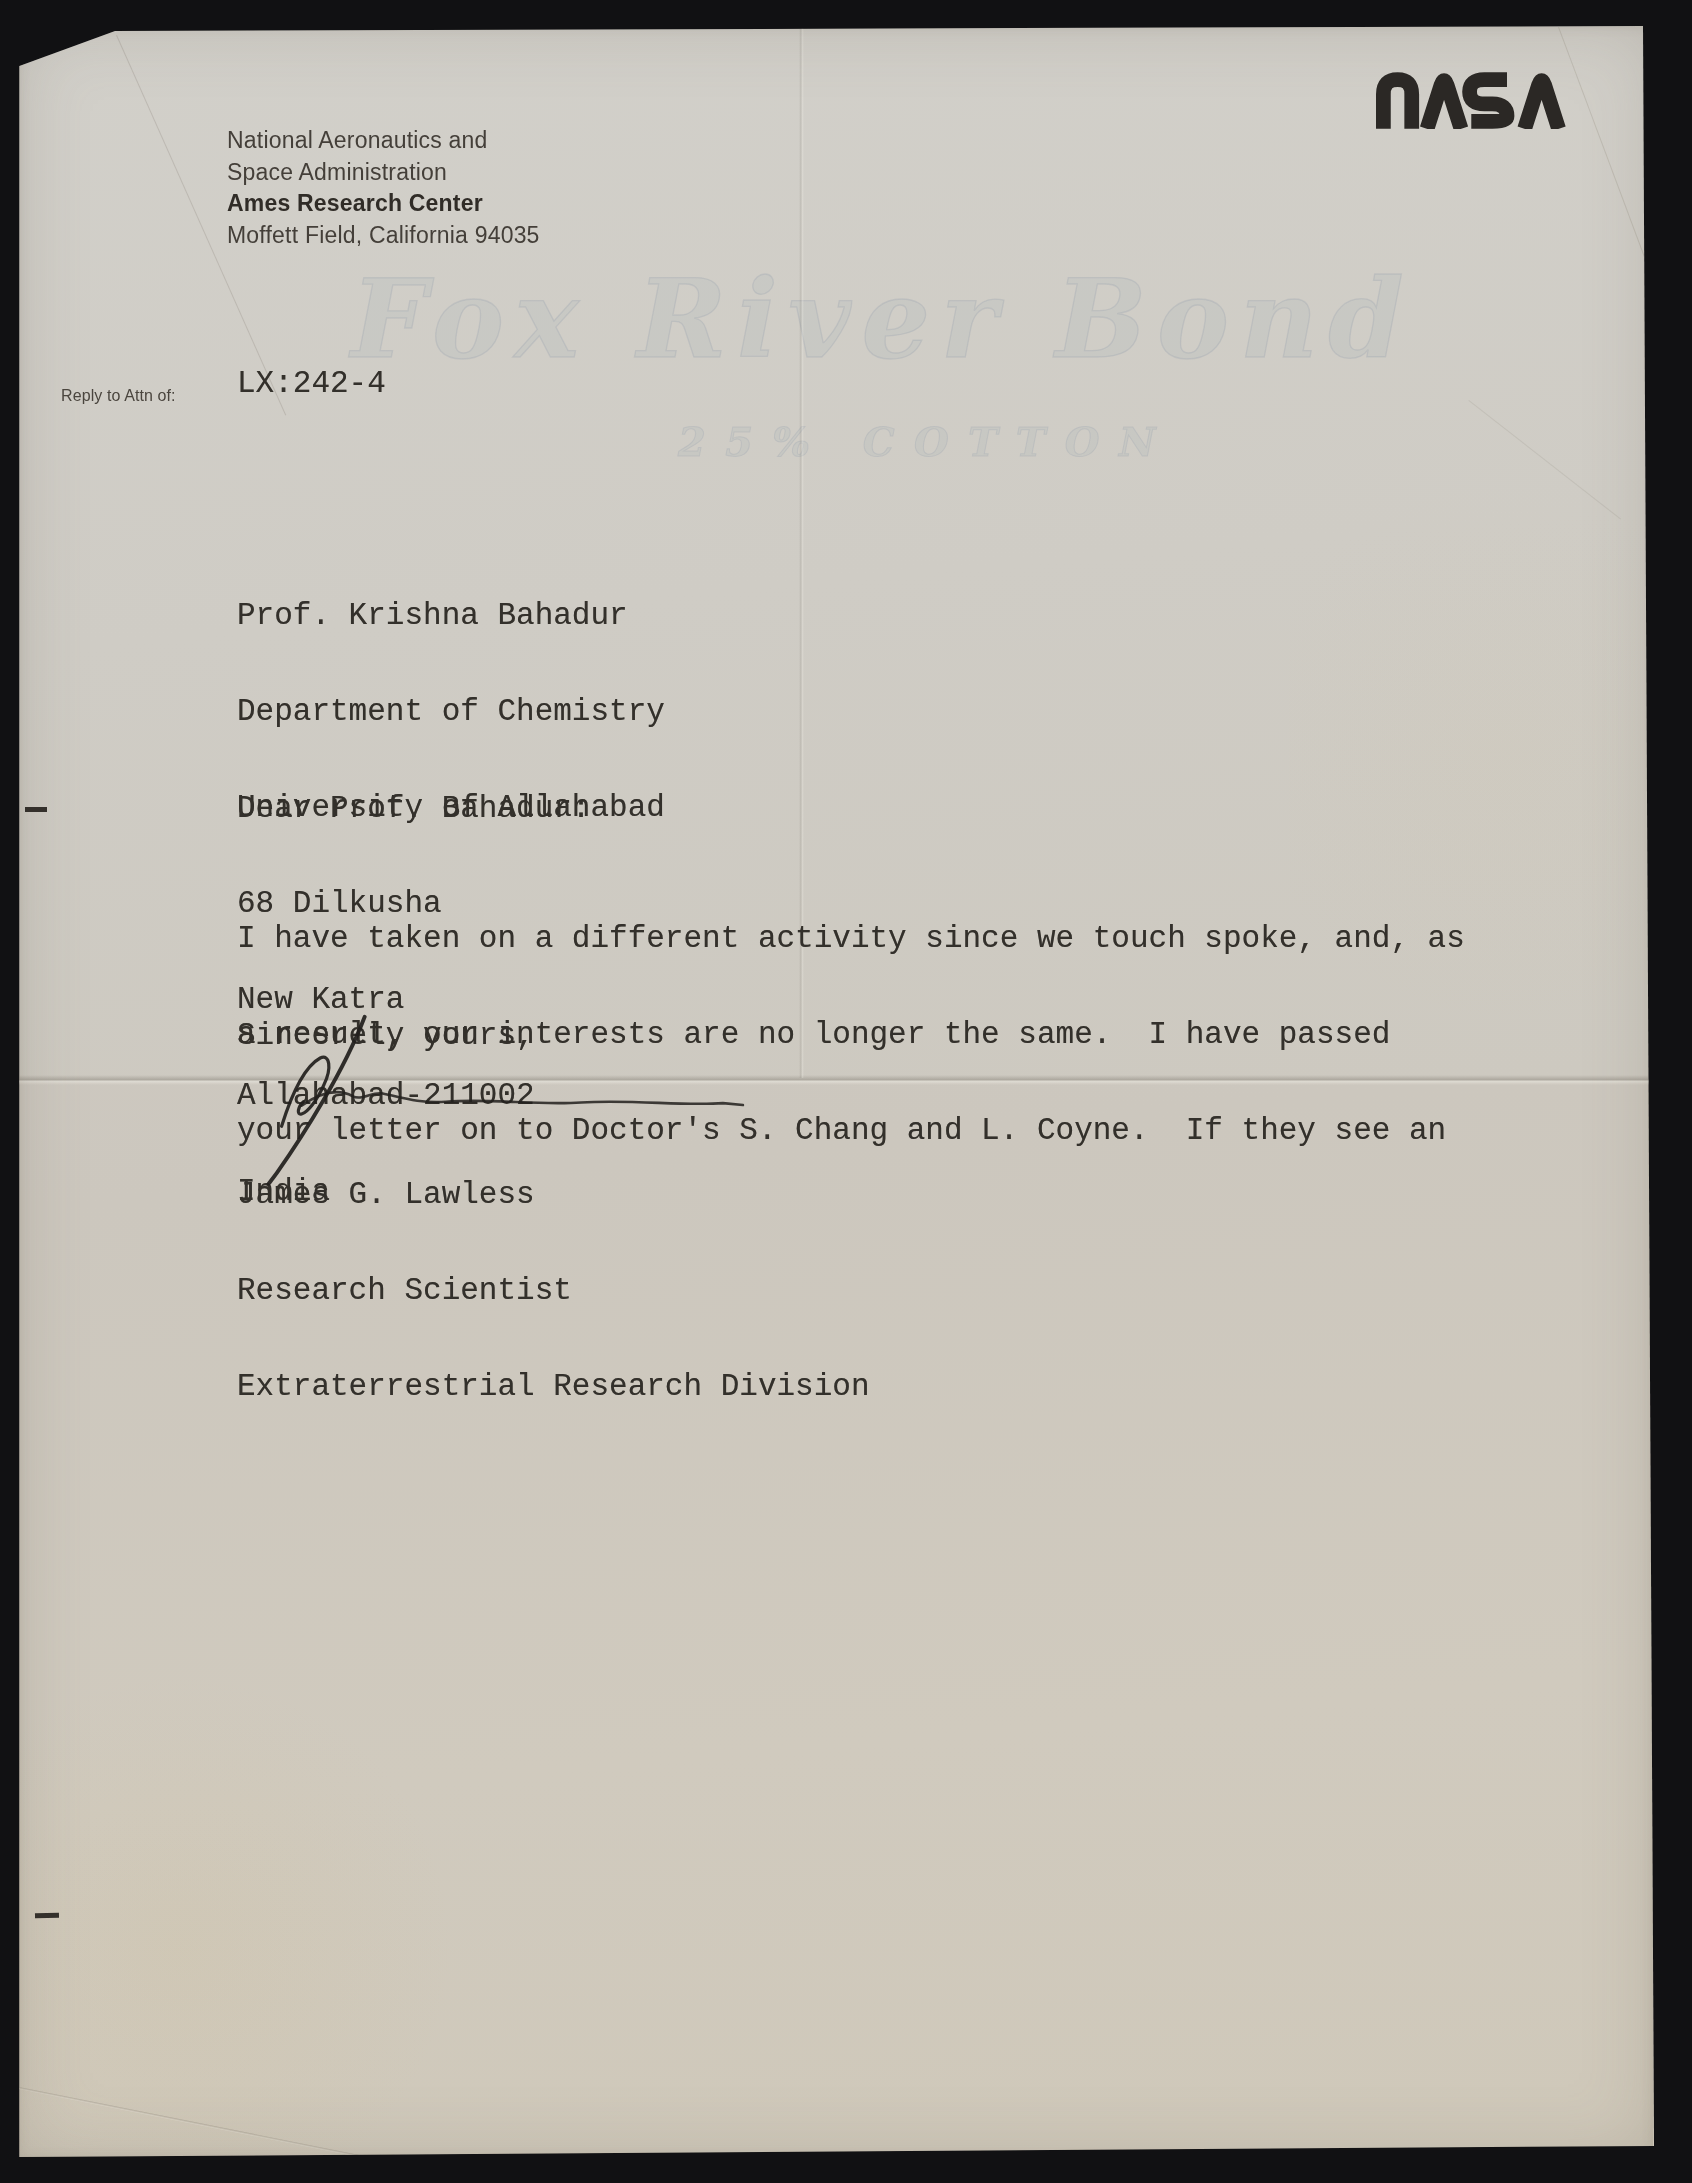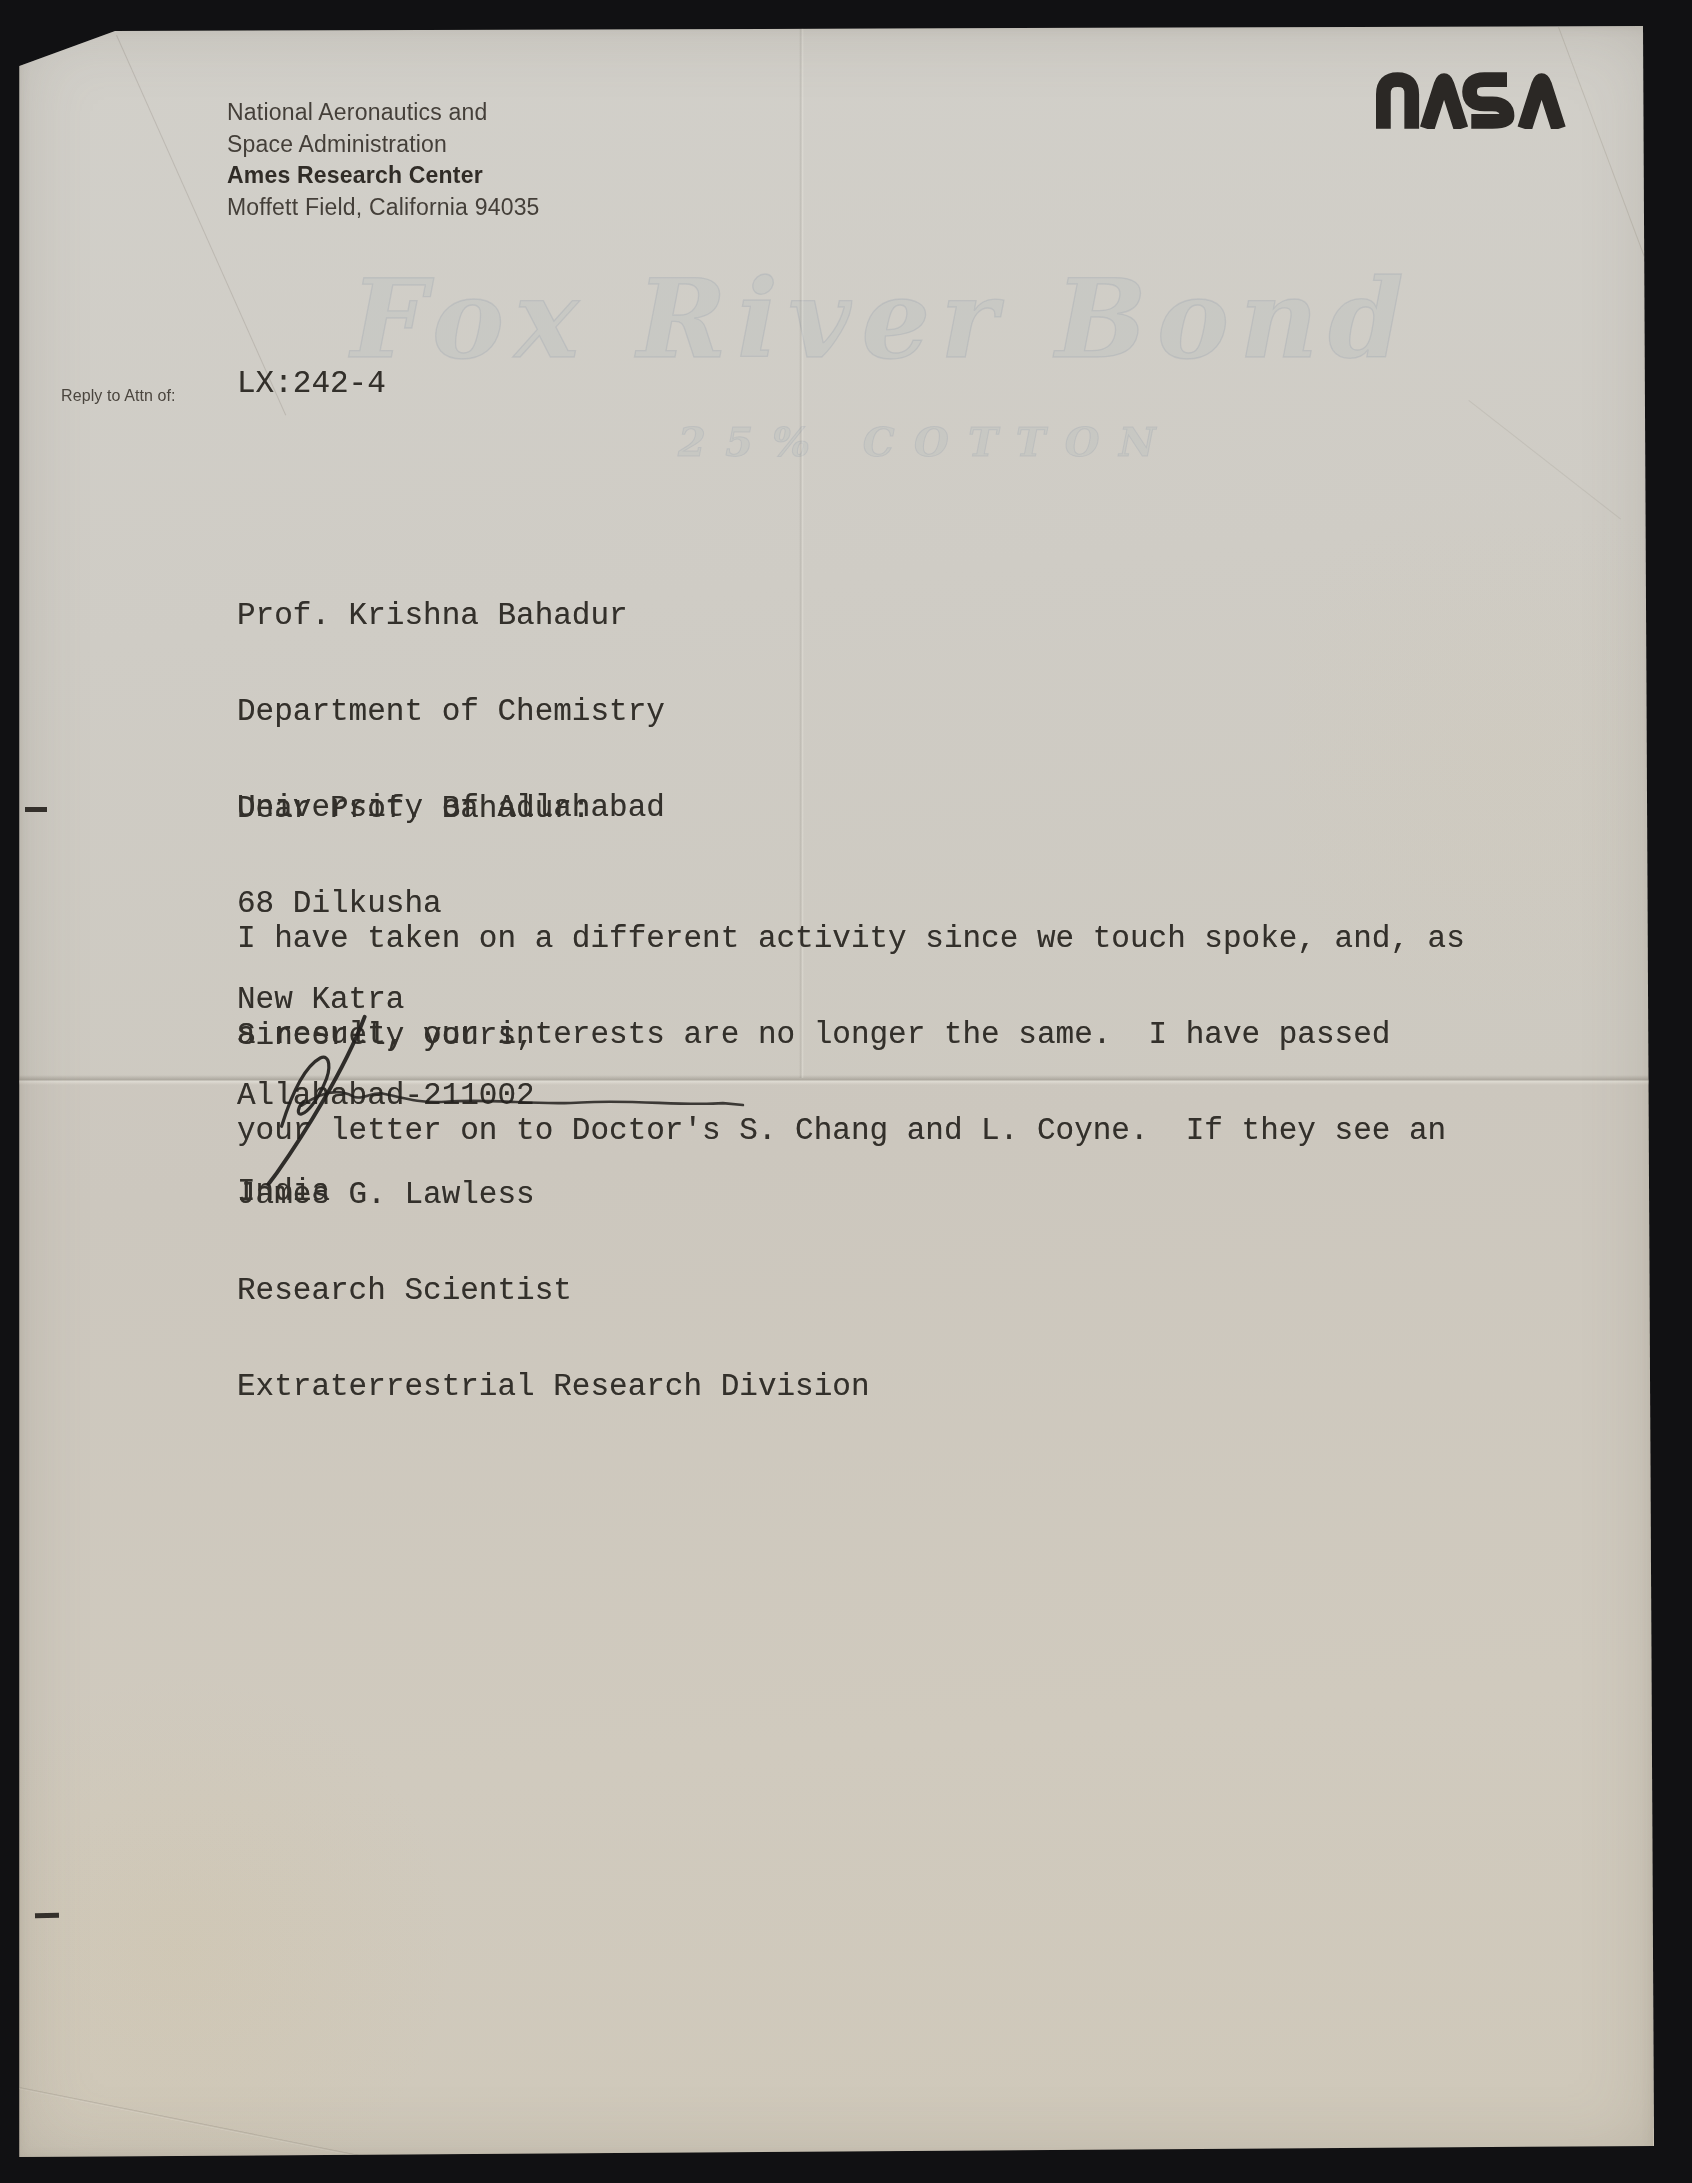--- a/index.html
+++ b/index.html
@@ -41,21 +41,21 @@
   #vertical-crease{left:799px;top:26px;width:4.5px;height:1052px;
     background:linear-gradient(90deg,rgba(110,105,95,0) 0%,rgba(110,105,95,.16) 35%,rgba(248,246,238,.22) 70%,rgba(248,246,238,0) 100%);}
   #crease-topright{left:1559px;top:27px;width:269px;height:1.3px;
     background:rgba(150,143,130,.30);transform:rotate(69.5deg);}
   #crease-bottomleft{left:19.3px;top:2087px;width:483px;height:1.9px;
     background:linear-gradient(180deg,rgba(108,100,88,.28),rgba(244,241,233,.3));transform:rotate(11.3deg);}
   #crease-midright{left:1469px;top:400px;width:193px;height:1.3px;
     background:rgba(130,124,112,.16);transform:rotate(38deg);}
 
   
-  .lh{position:absolute;color:#443f39;font-size:23px;line-height:32px;letter-spacing:0.2px;}
+  .lh{position:absolute;color:#443f39;font-size:23px;line-height:32px;letter-spacing:0.2px;margin-top:28px;}
   #agency-block{left:227px;top:96px;}
   #center-name{left:227px;top:159px;font-weight:bold;color:#302c27;}
   #center-address{left:227px;top:191px;}
   #nasa-worm{position:absolute;left:1376px;top:72px;}
 
   
   .watermark{
     position:absolute;
     font-family:"DejaVu Serif",serif;font-style:italic;font-weight:bold;
     color:rgba(142,156,172,.10);

